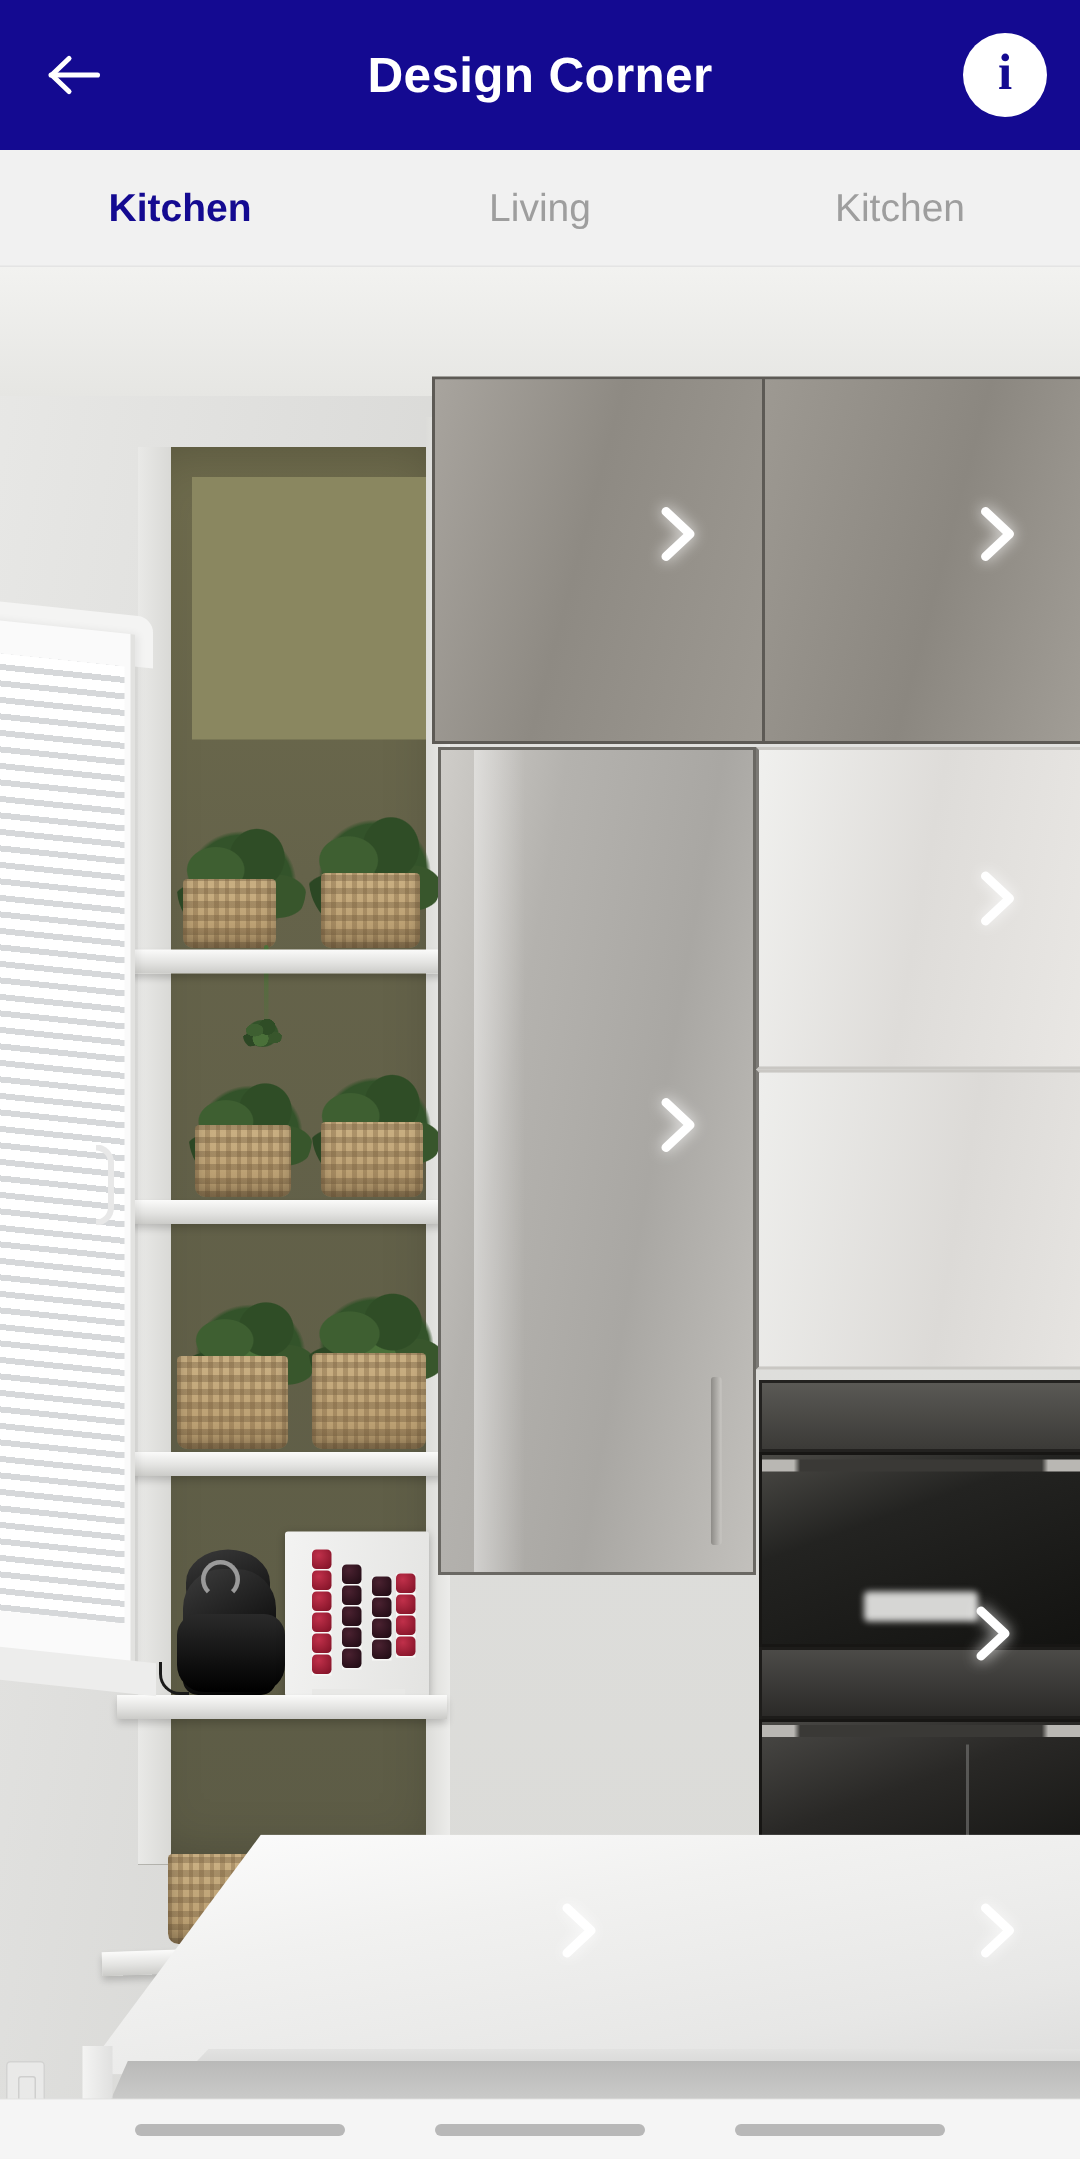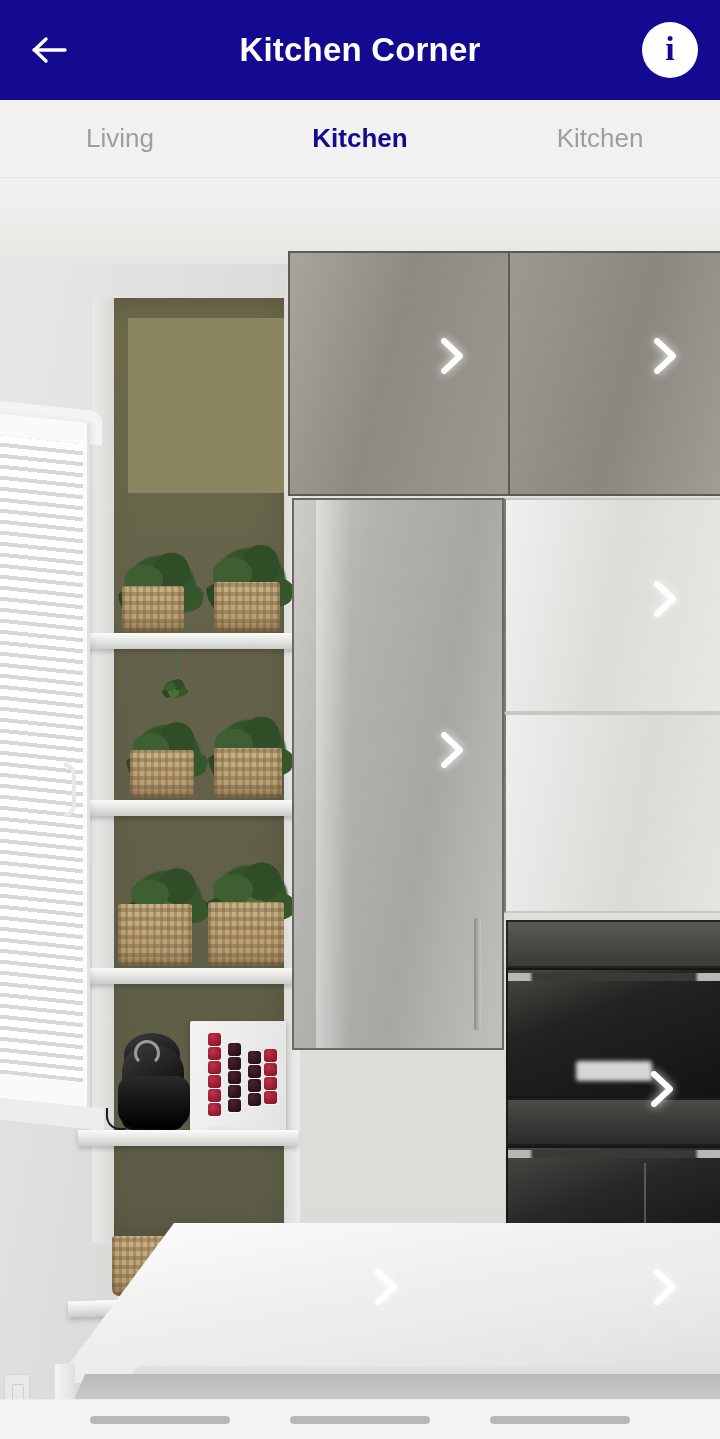--- a/index.html
+++ b/index.html
@@ -400,33 +400,33 @@
   <div class="appbar">
     <div class="back-btn">
       <span>
         <svg width="38" height="30" viewBox="0 0 38 30" fill="none">
           <path d="M3 15 H34" stroke="#ffffff" stroke-width="3.4" stroke-linecap="round"></path>
           <path d="M15 4 L3.5 15 L15 26" stroke="#ffffff" stroke-width="3.4" stroke-linecap="round" stroke-linejoin="round" fill="none"></path>
         </svg>
       </span>
     </div>
 
-    <div class="appbar-title">Kitchen Corner</div>
+    <div class="appbar-title">Design Corner</div>
 
     <div class="info-btn">
       <span class="info-glyph">i</span>
     </div>
   </div>
 
   <div class="tabbar">
+    <div class="tab active">
+      <span>Kitchen</span>
+    </div>
     <div class="tab">
       <span>Living</span>
-    </div>
-    <div class="tab active">
-      <span>Kitchen</span>
     </div>
     <div class="tab">
       <span>Kitchen</span>
     </div>
   </div>
 
   <div class="stage">
     <div class="scene">
 
       <div class="layer wall-right-bg"></div>

